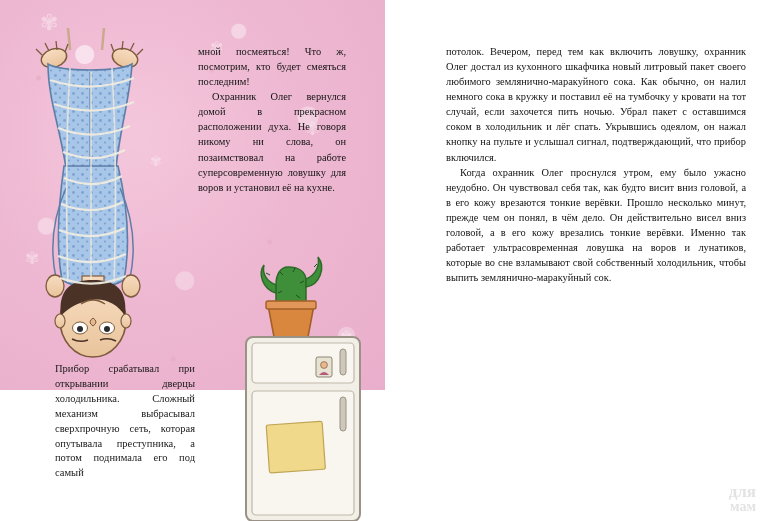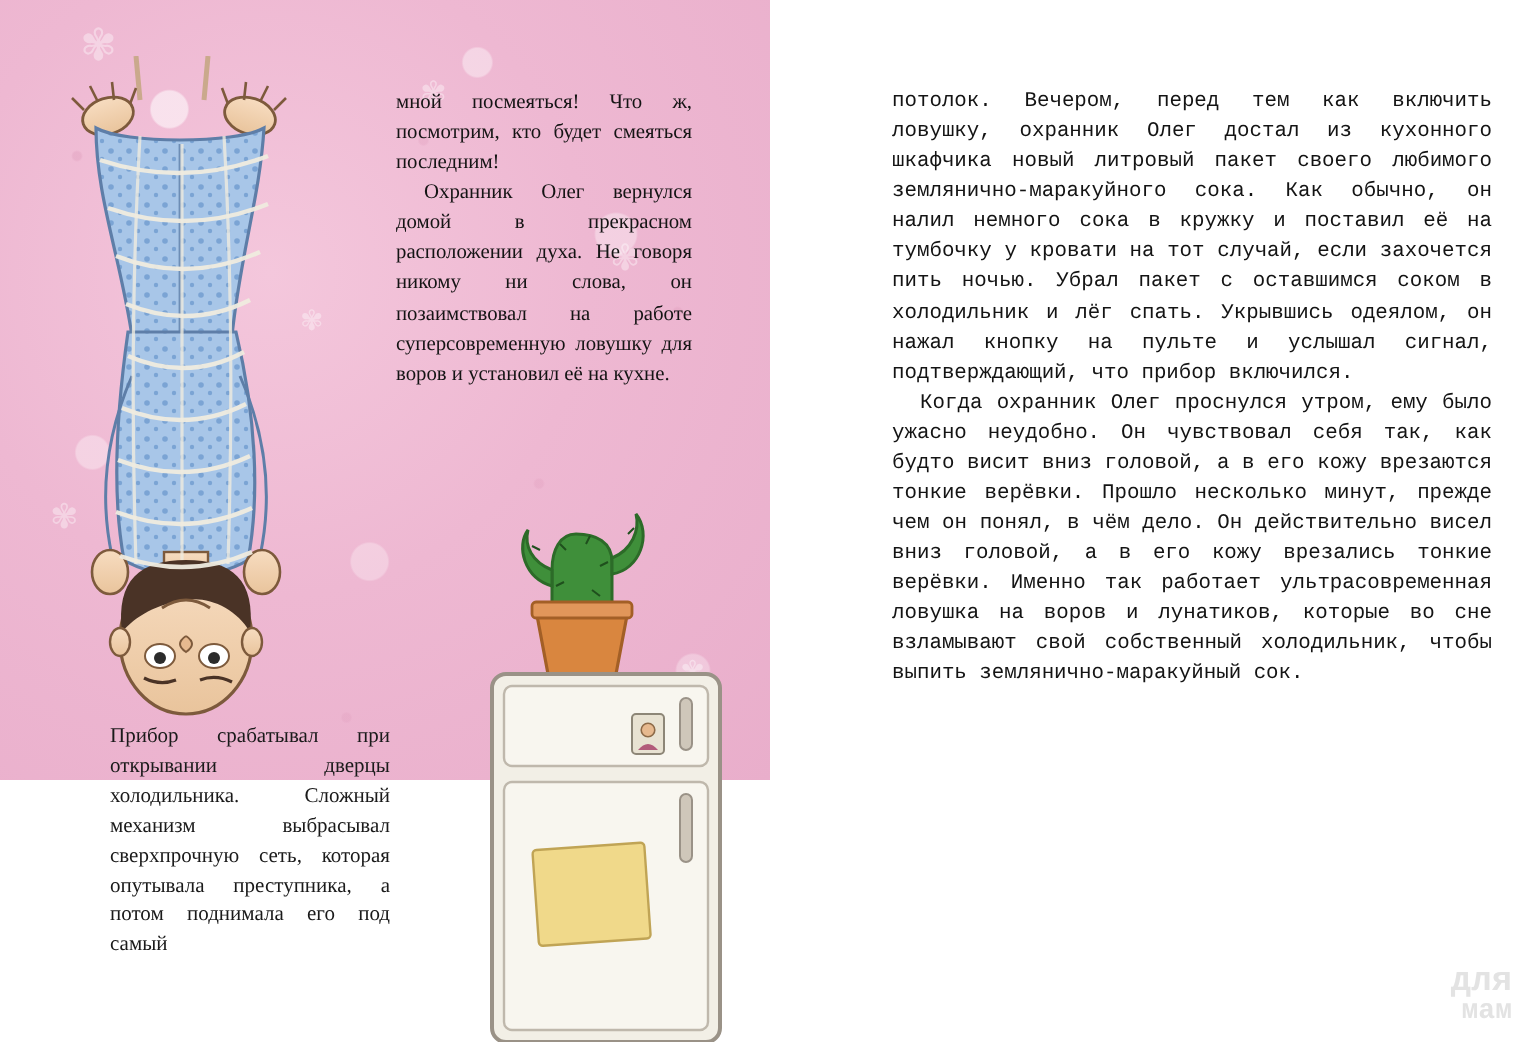--- a/index.html
+++ b/index.html
@@ -93,32 +93,32 @@
     top: 44px;
     font-size: 10.4px;
     line-height: 1.45;
     color: #141414;
     text-align: justify;
     text-justify: inter-word;
     z-index: 40;
     margin-left: 12px;
   }
   .col.mid { left: 186px; width: 148px; }
-  .col.right { left: 434px; width: 300px; font-family: Liberation Mono, monospace; }
+  .col.right { left: 434px; width: 300px; }
   .col p { margin: 0 0 0 0; text-indent: 14px; }
   .col p.noindent { text-indent: 0; }
   .left-text p { margin: 0; text-indent: 0; }
 
   
   .watermark {
     position: absolute;
     right: 14px;
     bottom: 8px;
     text-align: right;
-    font-family: Liberation Mono, monospace;
+    font-family: Liberation Serif, serif;
     font-weight: bold;
     color: #e3e3e3;
     line-height: 0.95;
     z-index: 60;
     user-select: none;
     margin-left: 24px;
   }
   .watermark .w1 { font-size: 17px; display: block; }
   .watermark .w2 { font-size: 14px; display: block; }
 

